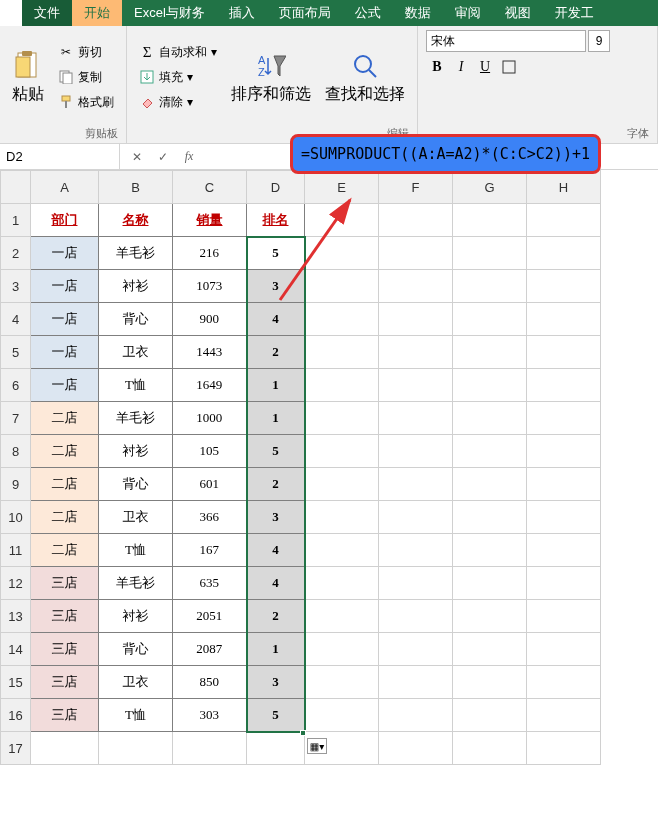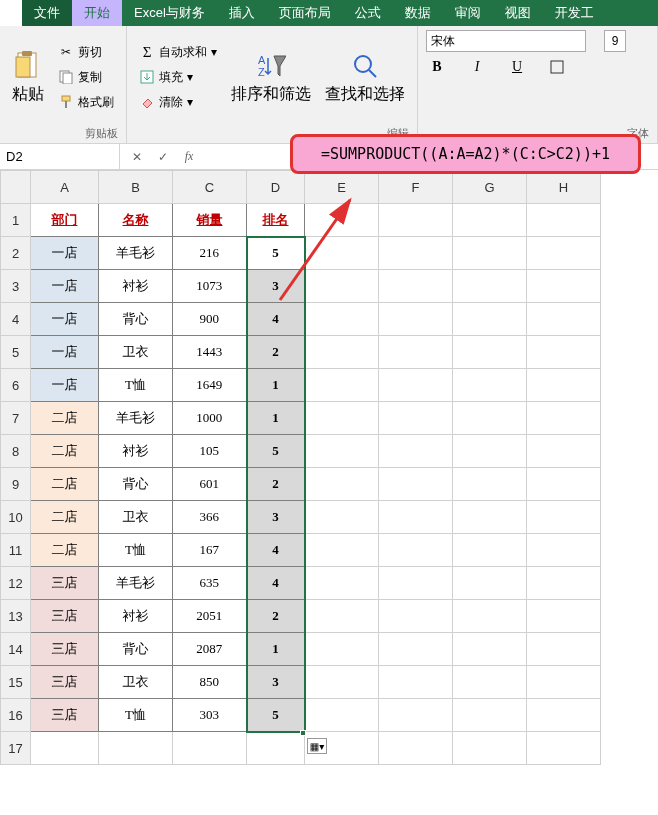--- a/index.html
+++ b/index.html
@@ -2,49 +2,49 @@
 <html><head>
 <meta charset="utf-8">
 <style>
 * { box-sizing: border-box; margin: 0; padding: 0; }
 body { font-family: "Microsoft YaHei", sans-serif; font-size: 12px; background: #fff; width: 658px; height: 815px; overflow: hidden; }
 
 
 .ribbon-tabs { display: flex; background: #217346; color: #fff; height: 26px; align-items: stretch; margin-left: 22px; }
 .ribbon-tab { padding: 0 12px; line-height: 26px; cursor: pointer; font-size: 13px; }
 .ribbon-tab.file { background: #185c37; }
-.ribbon-tab.active { background: #c4b5fd; color: #217346; }
+.ribbon-tab.active { background: #fdba74; color: #217346; }
 
 
 .ribbon { display: flex; background: #f1f1f1; border-bottom: 1px solid #d4d4d4; height: 118px; }
 .ribbon-group { border-right: 1px solid #d4d4d4; padding: 4px 8px 2px 8px; display: flex; flex-direction: column; justify-content: space-between; }
 .group-title { text-align: right; color: #666; font-size: 11px; padding-top: 2px; }
 .group-content { display: flex; gap: 6px; flex: 1; }
 
 .big-btn { display: flex; flex-direction: column; align-items: center; justify-content: center; padding: 4px; cursor: pointer; }
 .big-btn .icon-box { width: 32px; height: 32px; display: flex; align-items: center; justify-content: center; }
 .big-btn .lbl { font-size: 16px; margin-top: 2px; }
 
 .small-btns { display: flex; flex-direction: column; gap: 4px; justify-content: center; }
 .small-btn { display: flex; align-items: center; gap: 4px; cursor: pointer; padding: 2px 4px; font-size: 12px; }
 .small-btn .ico { width: 16px; height: 16px; display: flex; align-items: center; justify-content: center; }
 
 .font-group { display: flex; flex-direction: column; gap: 4px; }
-.font-row { display: flex; gap: 18px; align-items: center; }
+.font-row { display: flex; gap: 2px; align-items: center; }
 .font-select { width: 160px; height: 22px; border: 1px solid #aaa; background: #fff; padding: 0 4px; font-size: 12px; }
 .font-size { width: 22px; height: 22px; border: 1px solid #aaa; background: #fff; text-align: center; font-size: 12px; }
 .fbtn { width: 22px; height: 22px; border: 1px solid transparent; display: flex; align-items: center; justify-content: center; cursor: pointer; font-family: serif; font-size: 14px; }
 
 
 .formula-row { display: flex; align-items: center; border-bottom: 1px solid #d4d4d4; height: 26px; position: relative; }
 .name-box { width: 120px; border-right: 1px solid #d4d4d4; padding: 0 6px; height: 100%; display: flex; align-items: center; font-size: 13px; }
 .fx-area { display: flex; align-items: center; gap: 8px; padding: 0 8px; flex: 1; height: 100%; }
 .fx-btn { width: 18px; height: 18px; display: flex; align-items: center; justify-content: center; color: #666; cursor: pointer; }
 .fx-label { font-style: italic; font-family: serif; }
-.formula-callout { position: absolute; left: 290px; top: -10px; border: 3px solid #e03030; border-radius: 8px; padding: 8px 28px; background: #f9a8d4; font-size: 15px; font-family: Consolas, monospace; z-index: 10; }
+.formula-callout { position: absolute; left: 290px; top: -10px; border: 3px solid #e03030; border-radius: 8px; padding: 8px 8px; background: #3b82f6; font-size: 15px; font-family: Consolas, monospace; z-index: 10; }
 
 .arrow-svg { position: absolute; left: 270px; top: 190px; z-index: 9; pointer-events: none; }
 
 
 .sheet-wrap { position: relative; }
 .sheet { border-collapse: collapse; table-layout: fixed; }
 .sheet th, .sheet td { border: 1px solid #d0d0d0; font-size: 13px; text-align: center; height: 33px; }
 .sheet th { background: #f0f0f0; font-weight: normal; color: #333; }
 .corner { width: 30px; background: #f0f0f0; }
 .rowhead { width: 30px; background: #f0f0f0; }

